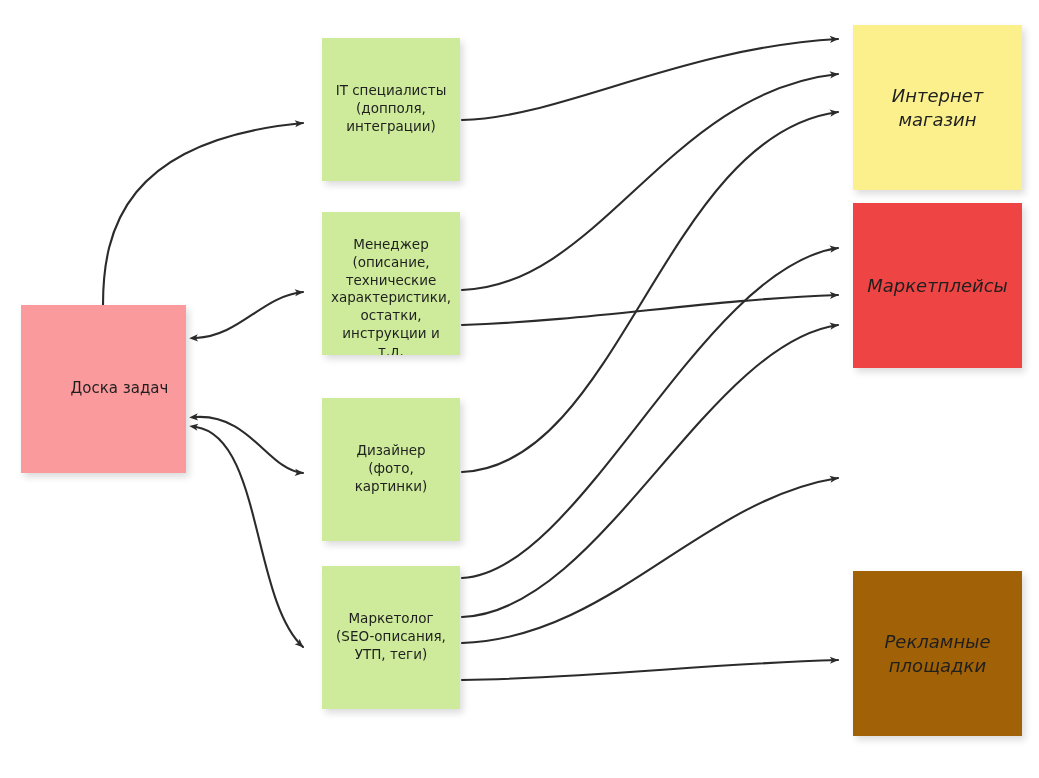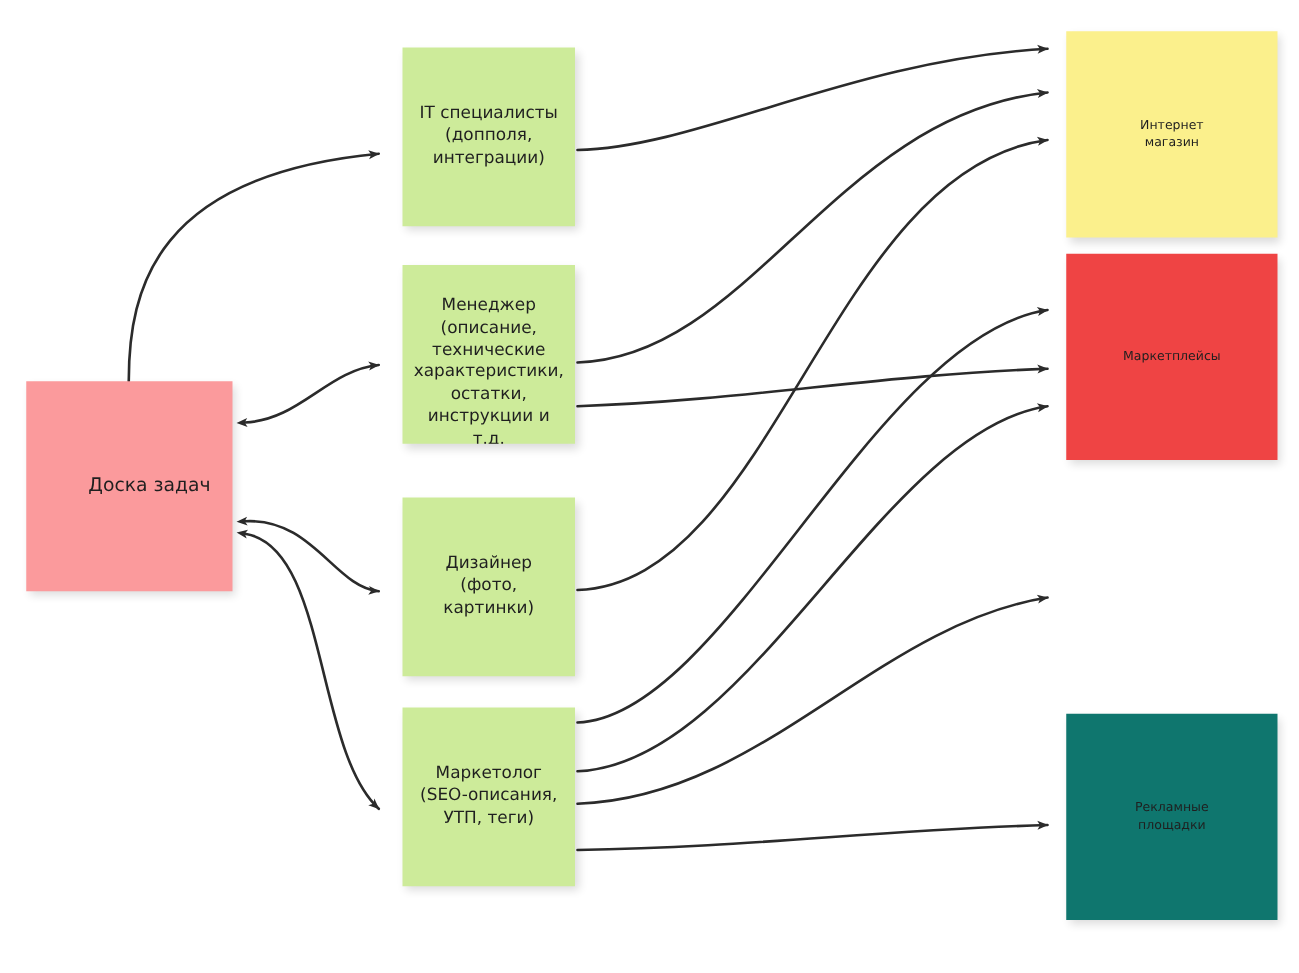--- a/index.html
+++ b/index.html
@@ -48,21 +48,22 @@
   .node-red {
     background: #fb9a9c;
     font-size: 15px;
   }
   .node-green {
     background: #cdeb9a;
     font-size: 13.5px;
   }
   .node-yellow {
     background: #fbf08c;
-    font-size: 10px;
+    font-size: 18px;
+    font-style: italic;
   }
   .node-green.align-top {
     align-items: flex-start;
     padding-top: 24px;
   }
   .node-green.align-upper {
     align-items: flex-start;
     padding-top: 44px;
   }
 </style>
@@ -129,18 +130,18 @@
   <div class="node node-yellow" style="left: 853px; top: 25px; width: 169px; height: 165px; background: rgb(251, 240, 140);">
     <span class="node-label">Интернет
 магазин</span>
   </div>
 
   <div class="node node-yellow" style="left: 853px; top: 203px; width: 169px; height: 165px; background: #ef4444;">
     <span class="node-label">Маркетплейсы</span>
   </div>
 
 
-  <div class="node node-yellow" style="left: 853px; top: 571px; width: 169px; height: 165px; background: #0f766e;">
+  <div class="node node-yellow" style="left: 853px; top: 571px; width: 169px; height: 165px; background: #a16207;">
     <span class="node-label">Рекламные
 площадки</span>
   </div>
 
 </div>
 
 </body></html>

